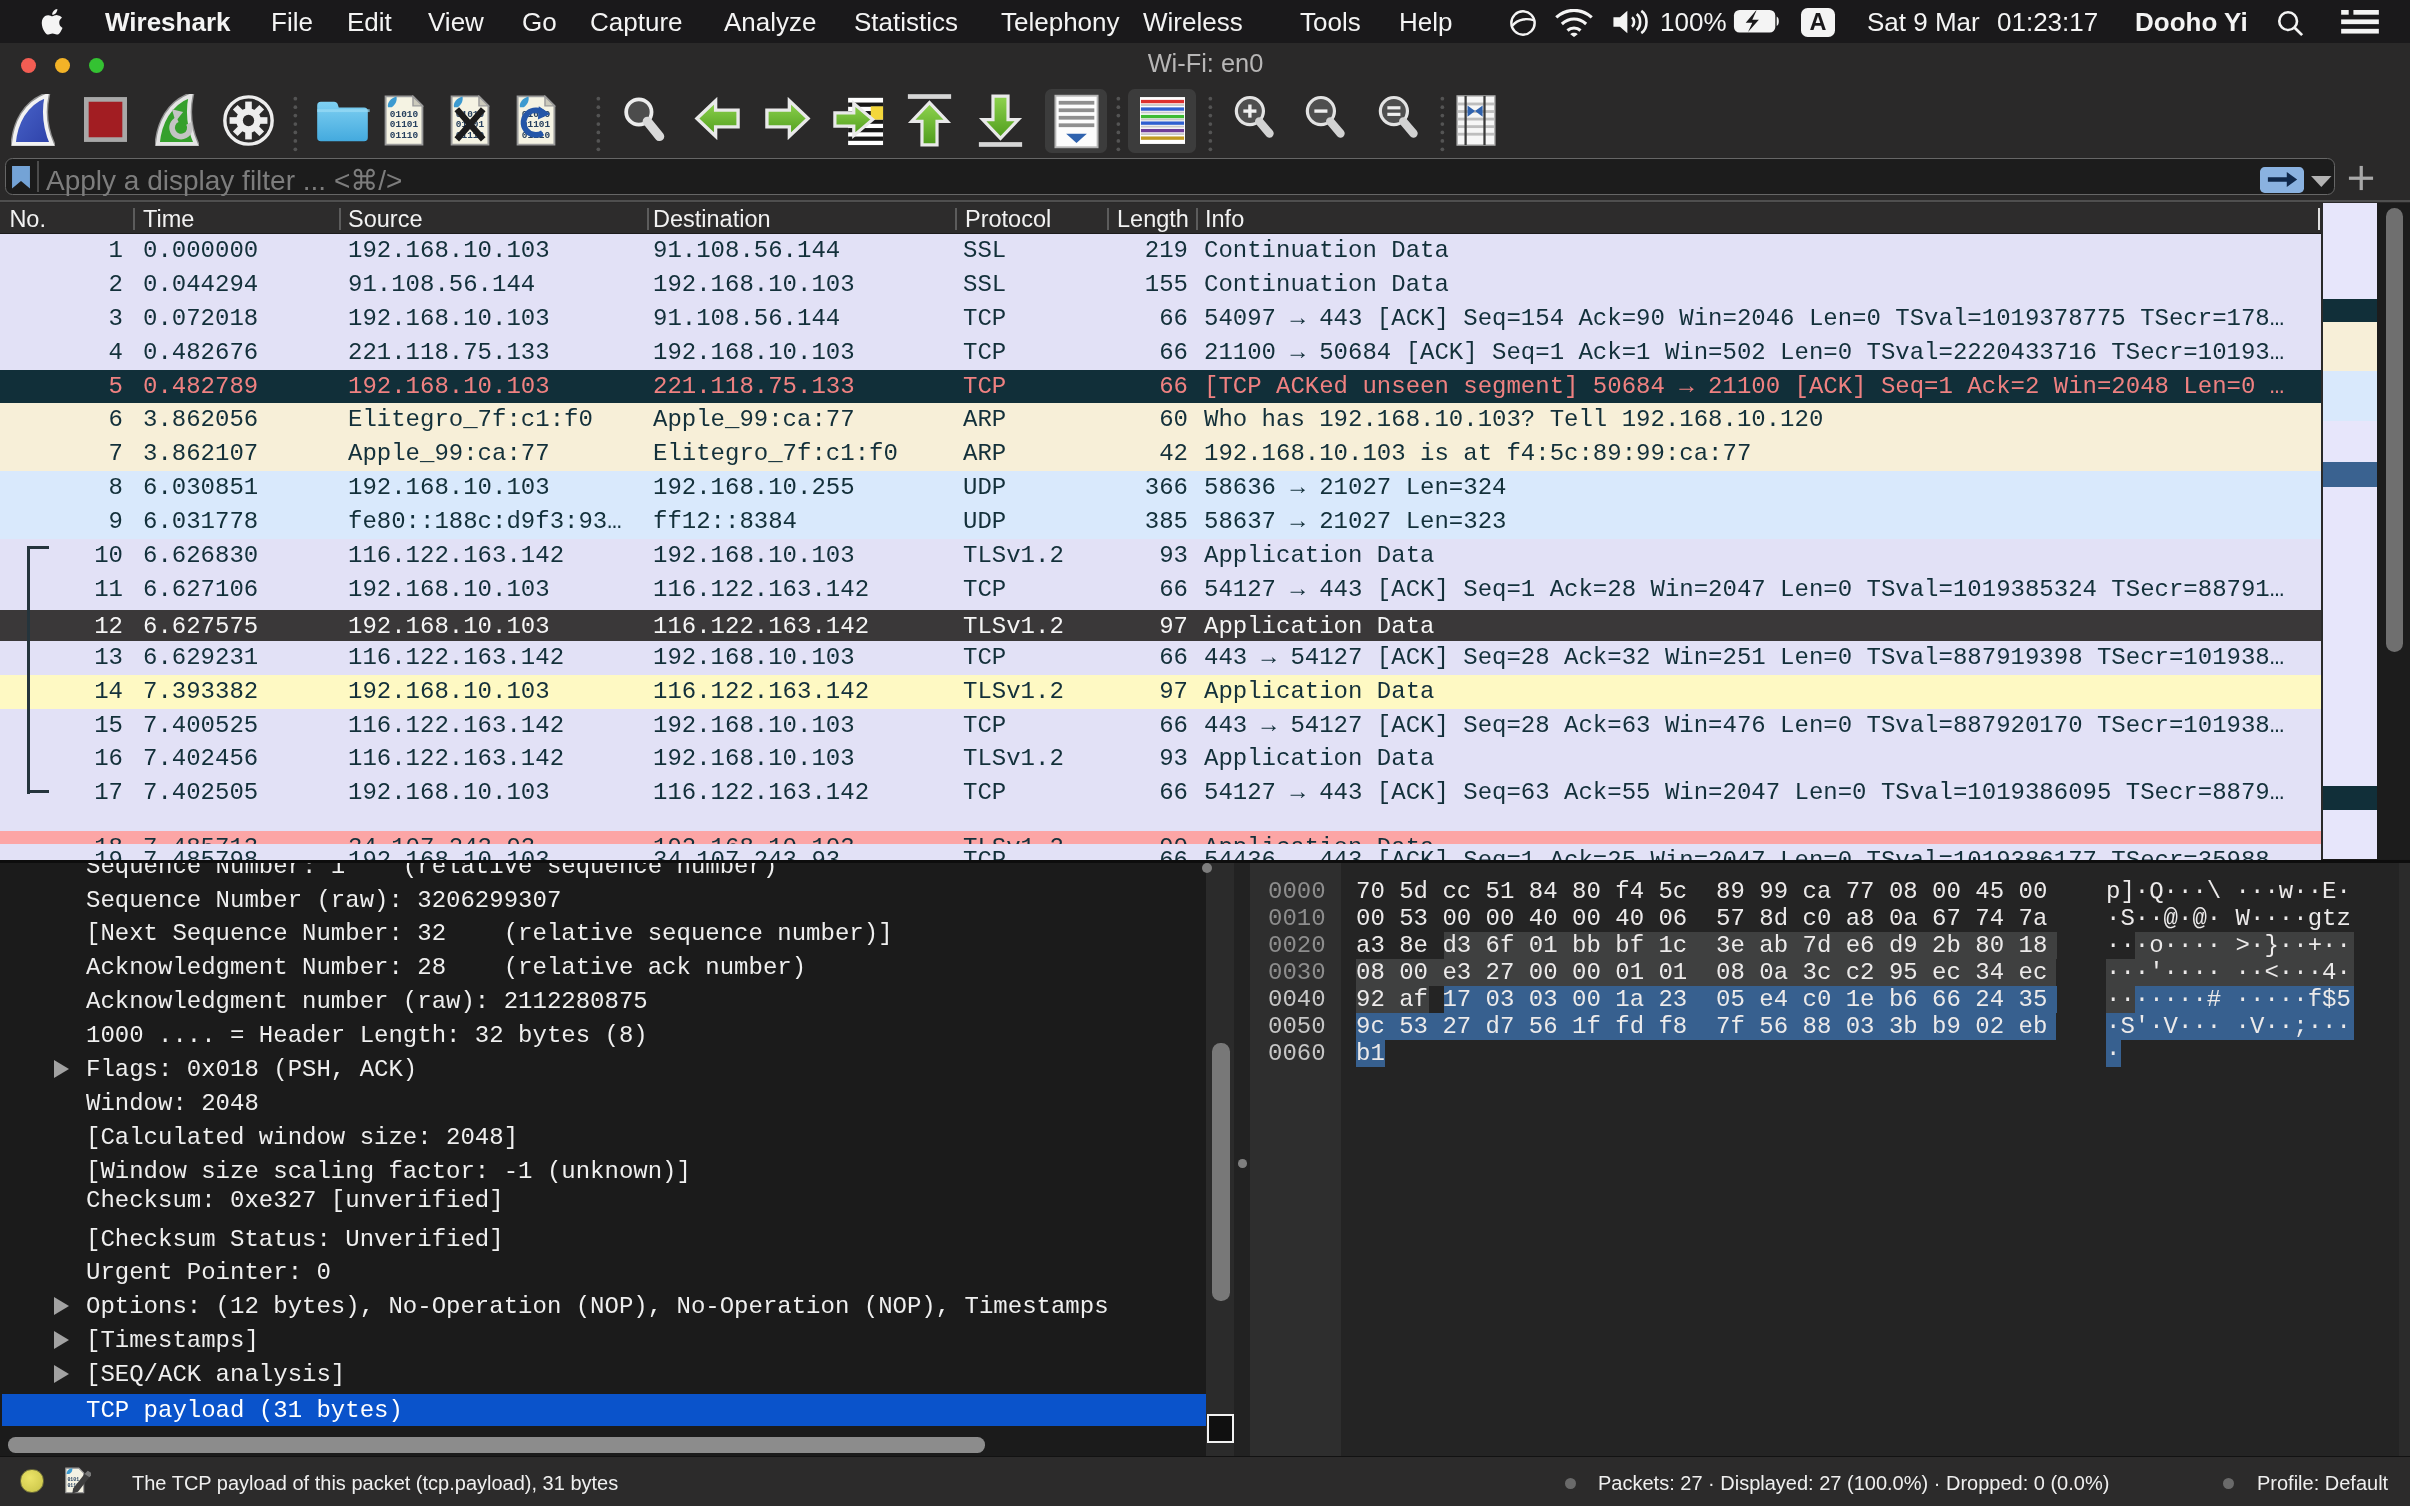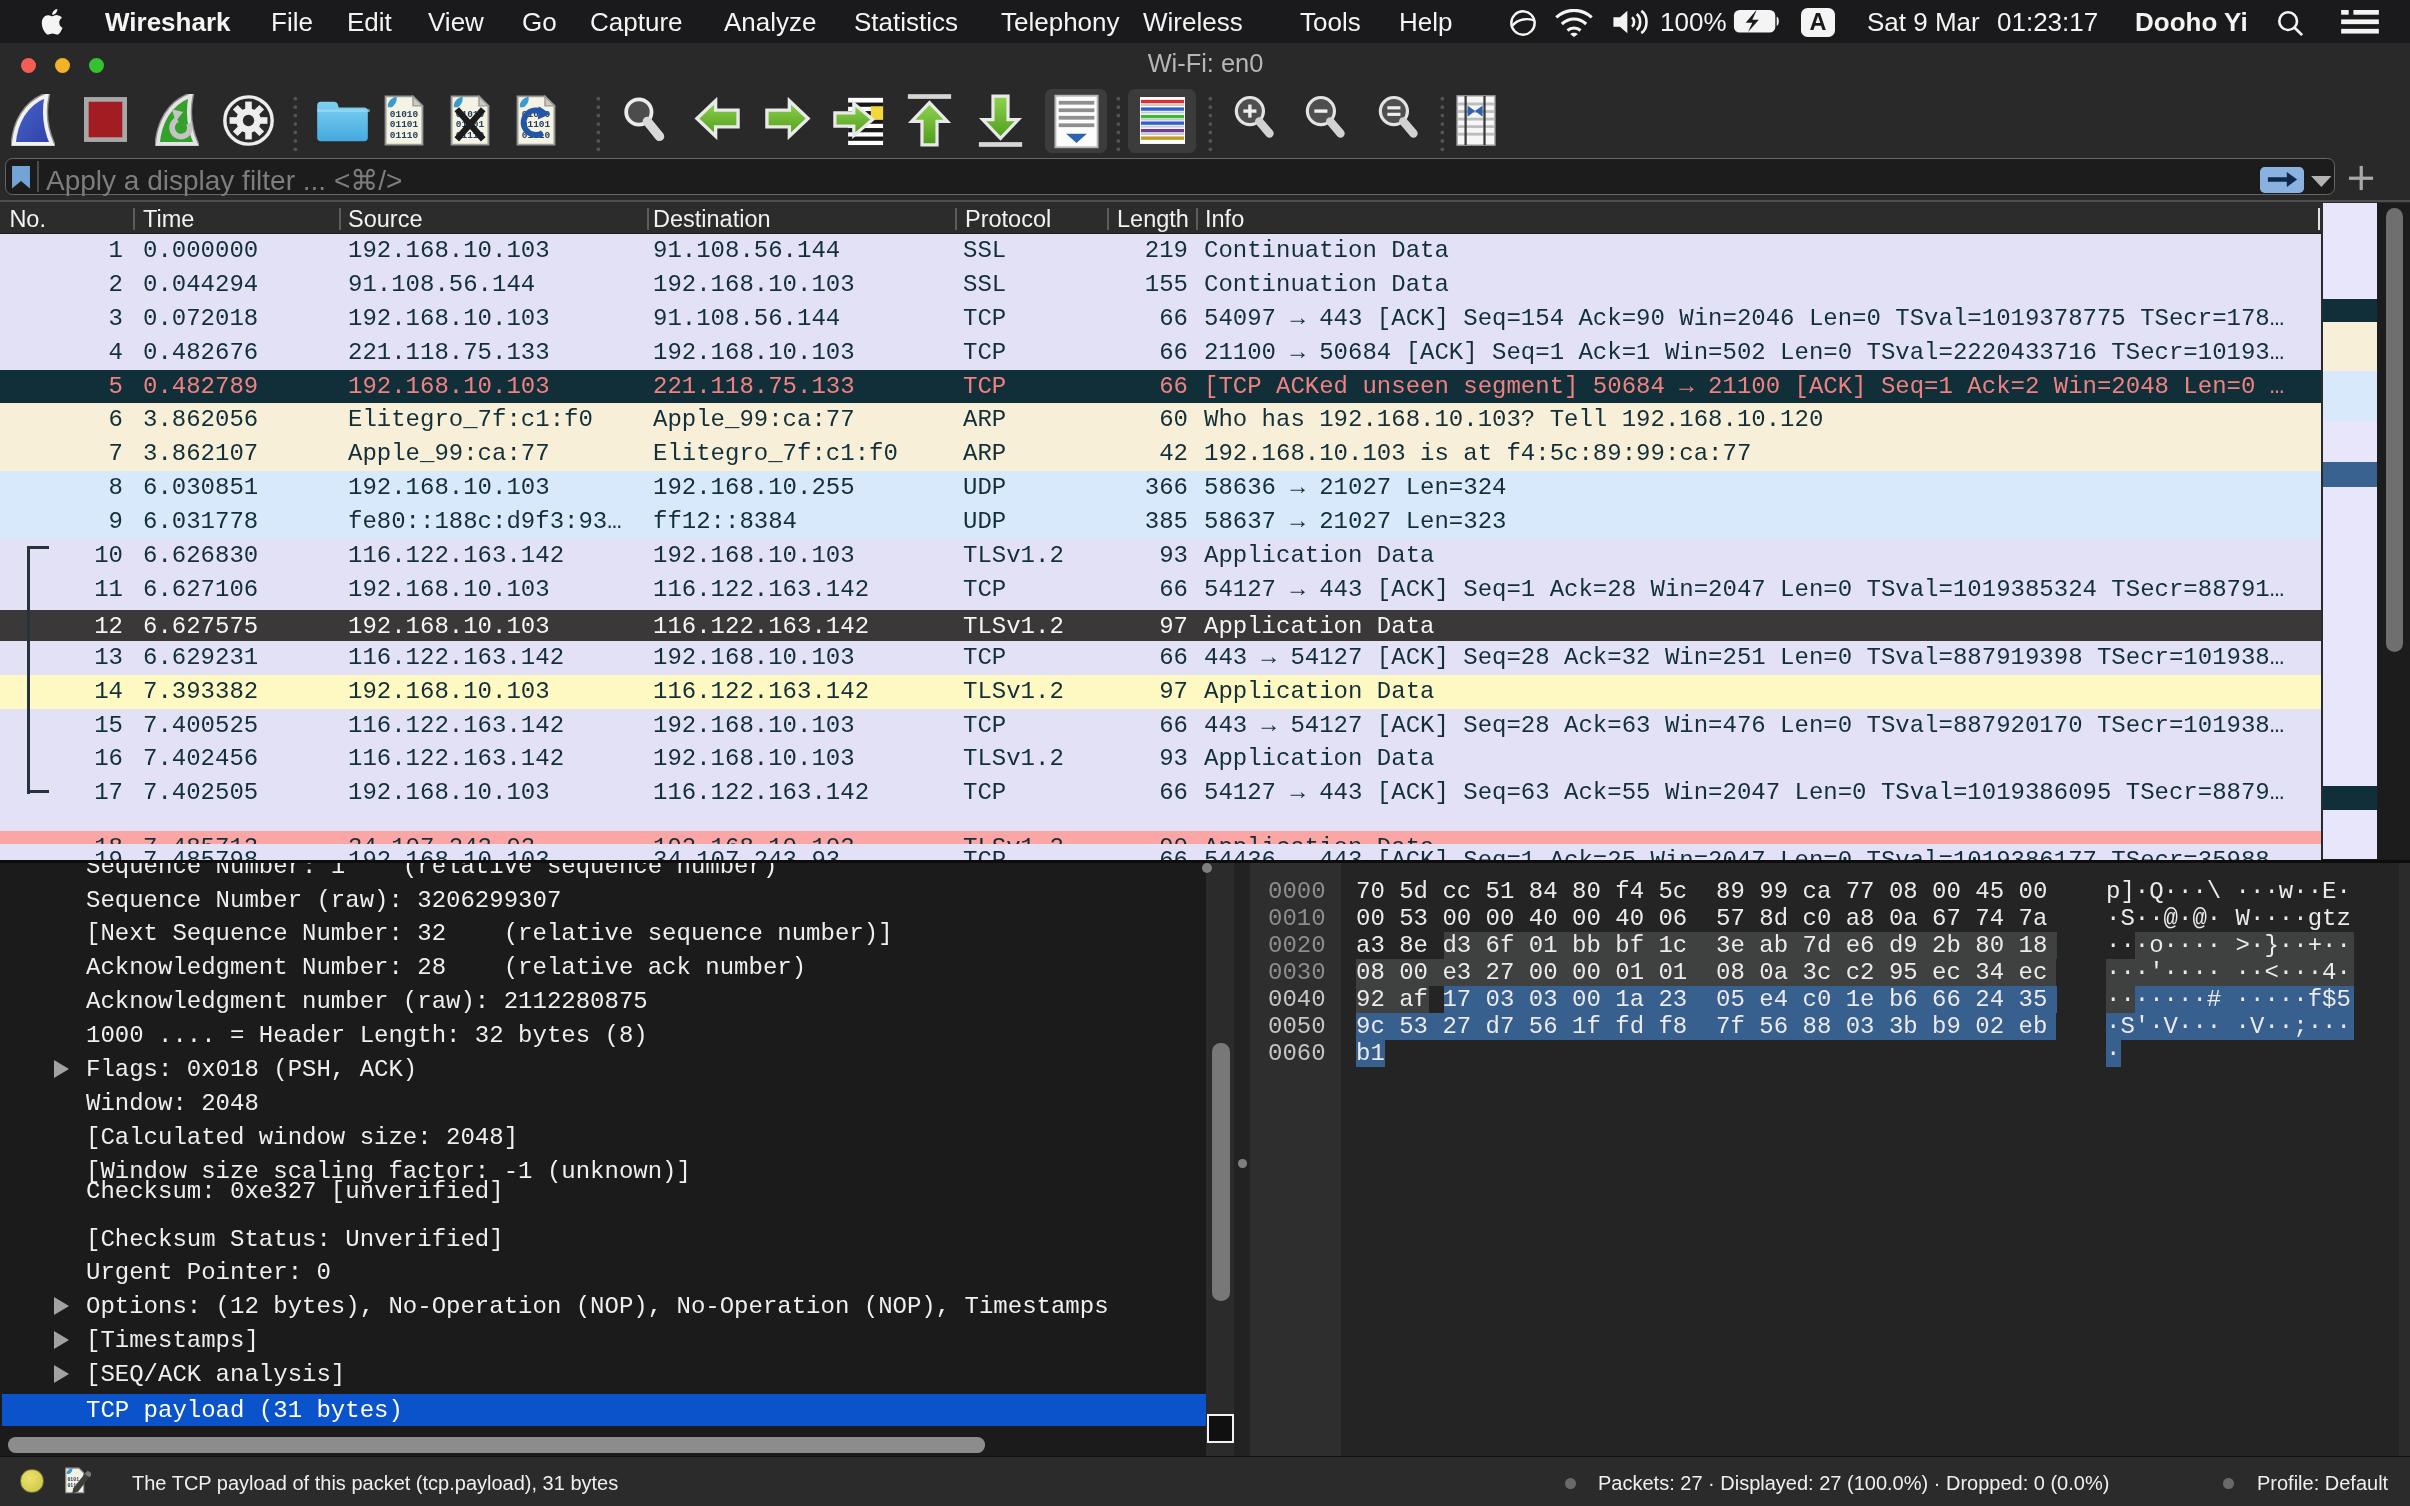--- a/index.html
+++ b/index.html
@@ -550,21 +550,21 @@
 <div class="dt mono" style="top:23.5px">Sequence Number (raw): 3206299307</div>
 <div class="dt mono" style="top:57px">[Next Sequence Number: 32    (relative sequence number)]</div>
 <div class="dt mono" style="top:91px">Acknowledgment Number: 28    (relative ack number)</div>
 <div class="dt mono" style="top:125px">Acknowledgment number (raw): 2112280875</div>
 <div class="dt mono" style="top:159px">1000 .... = Header Length: 32 bytes (8)</div>
 <div class="tri" style="top:197px"></div>
 <div class="dt mono" style="top:193px">Flags: 0x018 (PSH, ACK)</div>
 <div class="dt mono" style="top:227px">Window: 2048</div>
 <div class="dt mono" style="top:261px">[Calculated window size: 2048]</div>
 <div class="dt mono" style="top:295px">[Window size scaling factor: -1 (unknown)]</div>
-<div class="dt mono" style="top:315px">Checksum: 0xe327 [unverified]</div>
+<div class="dt mono" style="top:324px">Checksum: 0xe327 [unverified]</div>
 <div class="dt mono" style="top:363px">[Checksum Status: Unverified]</div>
 <div class="dt mono" style="top:396px">Urgent Pointer: 0</div>
 <div class="tri" style="top:434px"></div>
 <div class="dt mono" style="top:430px">Options: (12 bytes), No-Operation (NOP), No-Operation (NOP), Timestamps</div>
 <div class="tri" style="top:468px"></div>
 <div class="dt mono" style="top:464px">[Timestamps]</div>
 <div class="tri" style="top:502px"></div>
 <div class="dt mono" style="top:498px">[SEQ/ACK analysis]</div>
 <div class="ab" style="left:1.9px;top:531px;width:1204px;height:32px;background:#0a53cb"></div>
 <div class="dt mono" style="top:534px;color:#fff">TCP payload (31 bytes)</div>

